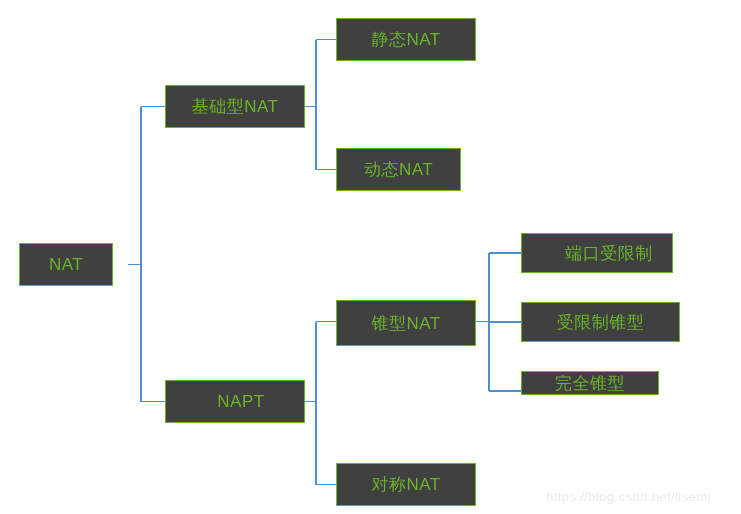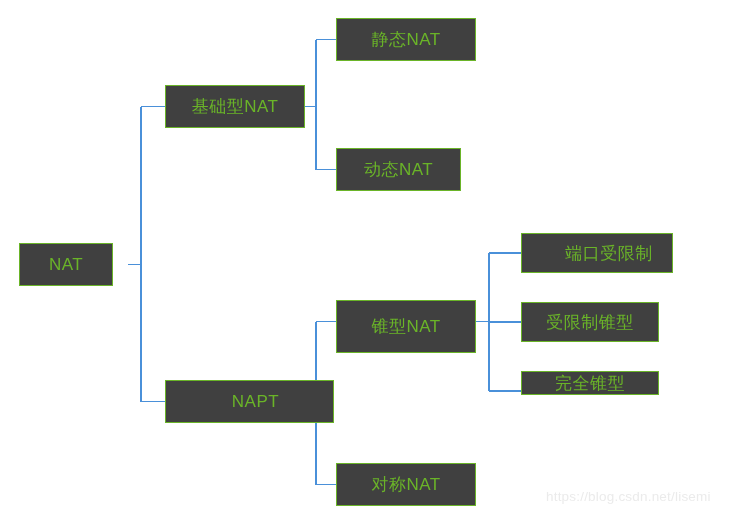--- a/index.html
+++ b/index.html
@@ -77,33 +77,33 @@
       </div>
       <div class="node" style="left: 165px; top: 85px; width: 140px; height: 43px; border-color: rgb(106, 180, 40); color: rgb(106, 180, 40);">
         <span>基础型NAT</span>
       </div>
       <div class="node" style="left: 336px; top: 18px; width: 140px; height: 43px; border-color: rgb(106, 180, 40); color: rgb(106, 180, 40);">
         <span>静态NAT</span>
       </div>
       <div class="node" style="left: 336px; top: 148px; width: 125px; height: 43px; border-color: rgb(106, 180, 40); color: rgb(106, 180, 40);">
         <span>动态NAT</span>
       </div>
-      <div class="node" style="left: 165px; top: 380px; width: 169px; height: 43px; border-color: rgb(106, 180, 40); color: rgb(106, 180, 40); padding-left: 12px;">
+      <div class="node" style="left: 165px; top: 380px; width: 140px; height: 43px; border-color: rgb(106, 180, 40); color: rgb(106, 180, 40); padding-left: 12px;">
         <span>NAPT</span>
       </div>
-      <div class="node" style="left: 336px; top: 300px; width: 140px; height: 53px; border-color: rgb(106, 180, 40); color: rgb(106, 180, 40);">
+      <div class="node" style="left: 336px; top: 300px; width: 140px; height: 46px; border-color: rgb(106, 180, 40); color: rgb(106, 180, 40);">
         <span>锥型NAT</span>
       </div>
       <div class="node" style="left: 336px; top: 463px; width: 140px; height: 43px; border-color: rgb(106, 180, 40); color: rgb(106, 180, 40);">
         <span>对称NAT</span>
       </div>
       <div class="node" style="left: 521px; top: 233px; width: 152px; height: 40px; border-color: rgb(106, 180, 40); color: rgb(106, 180, 40); padding-left: 24px;">
         <span>端口受限制</span>
       </div>
-      <div class="node" style="left: 521px; top: 302px; width: 138px; height: 40px; border-color: rgb(106, 180, 40); color: rgb(106, 180, 40);">
+      <div class="node" style="left: 521px; top: 302px; width: 159px; height: 40px; border-color: rgb(106, 180, 40); color: rgb(106, 180, 40);">
         <span>受限制锥型</span>
       </div>
       <div class="node" style="left: 521px; top: 371px; width: 138px; height: 24px; border-color: rgb(106, 180, 40); color: rgb(106, 180, 40);">
         <span>完全锥型</span>
       </div>
     </div>
   <div class="watermark" style="left: 546px; top: 489px; color: rgb(235, 235, 235);">https://blog.csdn.net/lisemi</div>
 </div>
 
 </body></html>

